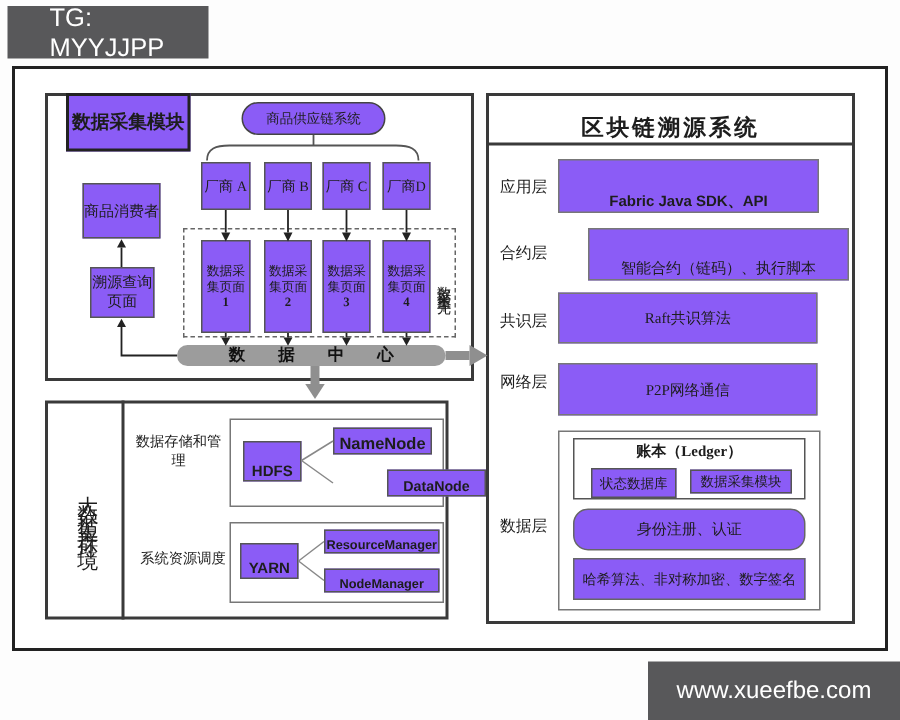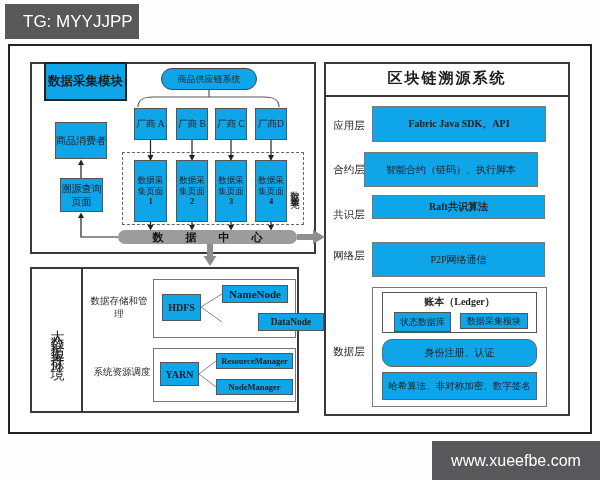--- a/index.html
+++ b/index.html
@@ -1,32 +1,32 @@
 <!DOCTYPE html>
 <html><head>
 <meta charset="utf-8">
 <style>
   html,body{margin:0;padding:0;}
   body{width:600px;height:480px;background:#fdfdfd;position:relative;overflow:hidden;
        font-family:"Liberation Serif","DejaVu Serif",serif;color:#1d1d1d;}
   .abs{position:absolute;box-sizing:border-box;}
-  .box{border:1px solid #555;background:#0ea5e9;display:flex;align-items:center;
+  .box{border:1px solid #555;background:#8b5cf6;display:flex;align-items:center;
        justify-content:center;text-align:center;z-index:2;}
   .nb{background:transparent;}
-  .lbl{display:flex;align-items:center;justify-content:center;text-align:center;z-index:2;}
-  .sans{font-family:Liberation Serif, serif;}
+  .lbl{display:flex;align-items:flex-end;justify-content:center;text-align:center;z-index:2;}
+  .sans{font-family:Liberation Sans, sans-serif;align-items:flex-end;}
   svg.overlay{position:absolute;left:0;top:0;z-index:5;pointer-events:none;}
   .badge{background:#58585a;color:#fff;display:flex;align-items:center;
          font-family:"Liberation Sans","DejaVu Sans",sans-serif;z-index:6;}
   .vtext{writing-mode:vertical-rl;text-orientation:upright;display:flex;align-items:center;justify-content:center;}
 </style>
 </head>
 <body>
 
-<div class="abs badge" style="left:5px;top:4px;width:134px;height:35px;padding-left:18px;font-size:17px;">
+<div class="abs badge" style="left:5px;top:4px;width:134px;height:35px;padding-left:28px;font-size:17px;">
   <span>TG: MYYJJPP</span>
 </div>
 
 <div class="abs" style="left:8px;top:44px;width:584px;height:390px;border:2px solid #222;background:#fff;"></div>
 
 <div class="abs nb" style="left:30px;top:62px;width:286px;height:192px;border:2px solid #3a3a3a;z-index:2;"></div>
 <div class="abs box" style="left:44px;top:62px;width:83px;height:39px;border:2px solid #222;font-weight:bold;font-size:12.5px;z-index:3;">
   <span>数据采集模块</span>
 </div>
 
@@ -133,24 +133,24 @@
 <div class="abs lbl" style="left:331px;top:249px;width:36px;height:13px;font-size:10.5px;">
     <span>网络层</span>
   </div>
 <div class="abs lbl" style="left:331px;top:345px;width:36px;height:13px;font-size:10.5px;">
     <span>数据层</span>
   </div>
 
 <div class="abs box sans" style="left:372px;top:106px;width:174px;height:36px;font-size:10px;font-weight:bold;border-color:#777;">
     <span>Fabric Java SDK、API</span>
   </div>
-<div class="abs box" style="left:364px;top:152px;width:174px;height:35px;font-size:10px;border-color:#777;">
+<div class="abs box" style="left:392px;top:152px;width:174px;height:35px;font-size:10px;border-color:#777;align-items:flex-end;">
     <span>智能合约（链码）、执行脚本</span>
   </div>
-<div class="abs box" style="left:372px;top:195px;width:173px;height:24px;font-size:10px;border-color:#777;font-weight:bold;">
+<div class="abs box" style="left:372px;top:195px;width:173px;height:34px;font-size:10px;border-color:#777;">
     <span>Raft共识算法</span>
   </div>
 <div class="abs box" style="left:372px;top:242px;width:173px;height:35px;font-size:10px;border-color:#777;">
     <span>P2P网络通信</span>
   </div>
 
 <div class="abs nb" style="left:372px;top:287px;width:175px;height:120px;border:1px solid #777;z-index:2;"></div>
 <div class="abs nb" style="left:382px;top:292px;width:155px;height:41px;border:1px solid #555;z-index:2;"></div>
 <div class="abs lbl" style="left:382px;top:296px;width:155px;height:12px;font-size:10px;font-weight:bold;z-index:2;">
     <span>账本（Ledger）</span>

